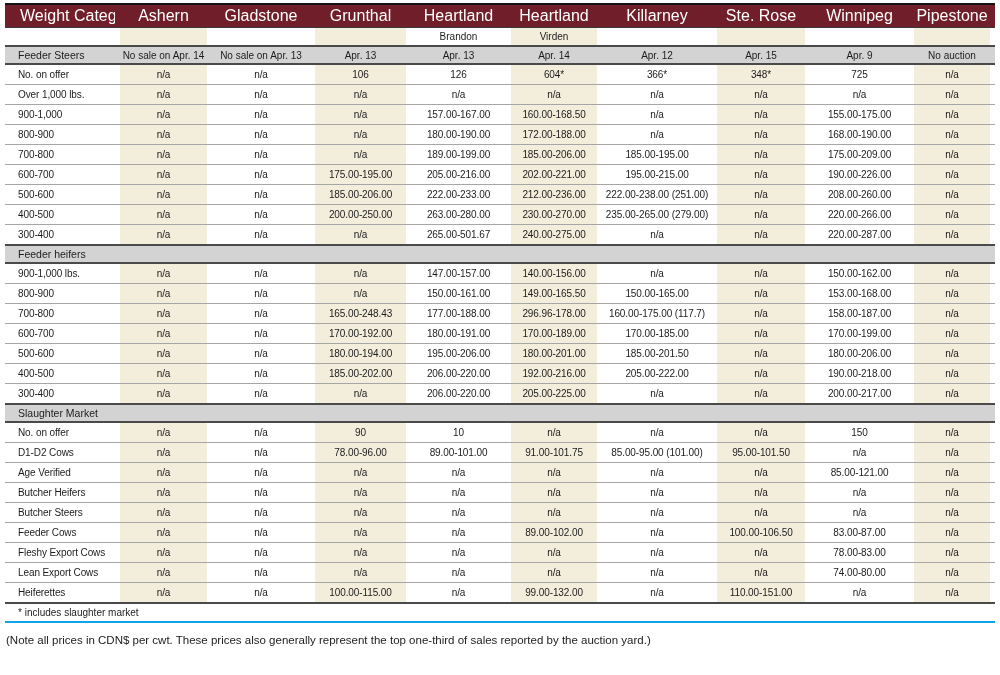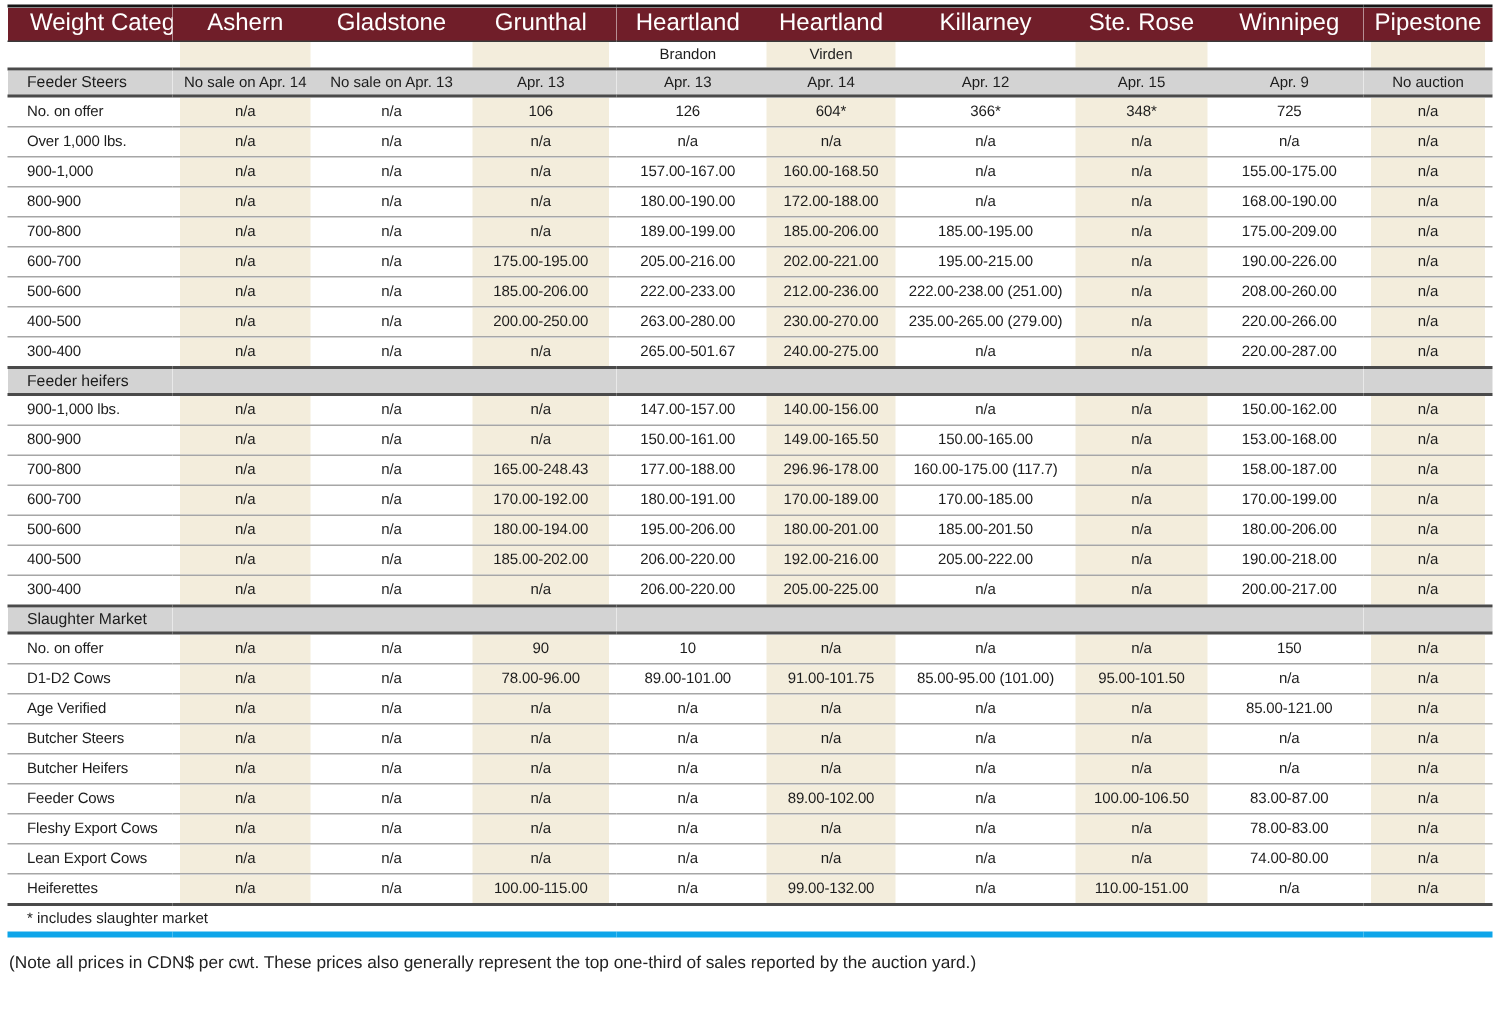--- a/index.html
+++ b/index.html
@@ -15,21 +15,21 @@
   tr.header th{background:var(--maroon);color:var(--header-text);font-size:16px;font-weight:normal;height:22px;text-align:center;}
   tr.header th.first{text-align:left;padding-left:15px;}
   tr.subheader td{height:17px;font-size:10px;text-align:center;}
   tr.section{border-top:2px solid var(--dark);border-bottom:2px solid var(--dark);}
   tr.section td{background:var(--section);height:16px;font-size:10px;text-align:center;}
   tr.section td.rowlabel{font-weight:normal;font-size:10.5px;}
   tr.data{border-top:1px solid var(--line);}
   tr.data td{height:19px;font-size:10px;text-align:center;letter-spacing:-0.1px;}
   td.rowlabel{text-align:left !important;padding-left:13px !important;}
   td.stripe{background-image:linear-gradient(var(--stripe),var(--stripe));background-repeat:no-repeat;background-position:center;background-size:calc(100% - 10px) 100%;}
-  tr.footnote-row{border-top:2px solid var(--dark);border-bottom:4px solid #0ea5e9;}
+  tr.footnote-row{border-top:2px solid var(--dark);border-bottom:2px solid #0ea5e9;}
   tr.footnote-row td{height:17px;font-size:10px;text-align:left;padding-left:13px;}
   .note{margin-top:11px;padding-left:1px;font-size:11.5px;color:#222;}
 </style>
 </head>
 <body>
 
 <div class="page">
   <table>
     <colgroup id="cols">
         <col style="width: 110px;">
@@ -328,33 +328,33 @@
           <td>n/a</td>
           <td class="stripe">n/a</td>
           <td>n/a</td>
           <td class="stripe">n/a</td>
           <td>n/a</td>
           <td class="stripe">n/a</td>
           <td>85.00-121.00</td>
           <td class="stripe">n/a</td>
         </tr>
         <tr class="data">
+          <td class="rowlabel">Butcher Heifers</td>
+          <td class="stripe">n/a</td>
+          <td>n/a</td>
+          <td class="stripe">n/a</td>
+          <td>n/a</td>
+          <td class="stripe">n/a</td>
+          <td>n/a</td>
+          <td class="stripe">n/a</td>
+          <td>n/a</td>
+          <td class="stripe">n/a</td>
+        </tr>
+        <tr class="data">
           <td class="rowlabel">Butcher Steers</td>
-          <td class="stripe">n/a</td>
-          <td>n/a</td>
-          <td class="stripe">n/a</td>
-          <td>n/a</td>
-          <td class="stripe">n/a</td>
-          <td>n/a</td>
-          <td class="stripe">n/a</td>
-          <td>n/a</td>
-          <td class="stripe">n/a</td>
-        </tr>
-        <tr class="data">
-          <td class="rowlabel">Butcher Heifers</td>
           <td class="stripe">n/a</td>
           <td>n/a</td>
           <td class="stripe">n/a</td>
           <td>n/a</td>
           <td class="stripe">n/a</td>
           <td>n/a</td>
           <td class="stripe">n/a</td>
           <td>n/a</td>
           <td class="stripe">n/a</td>
         </tr>

